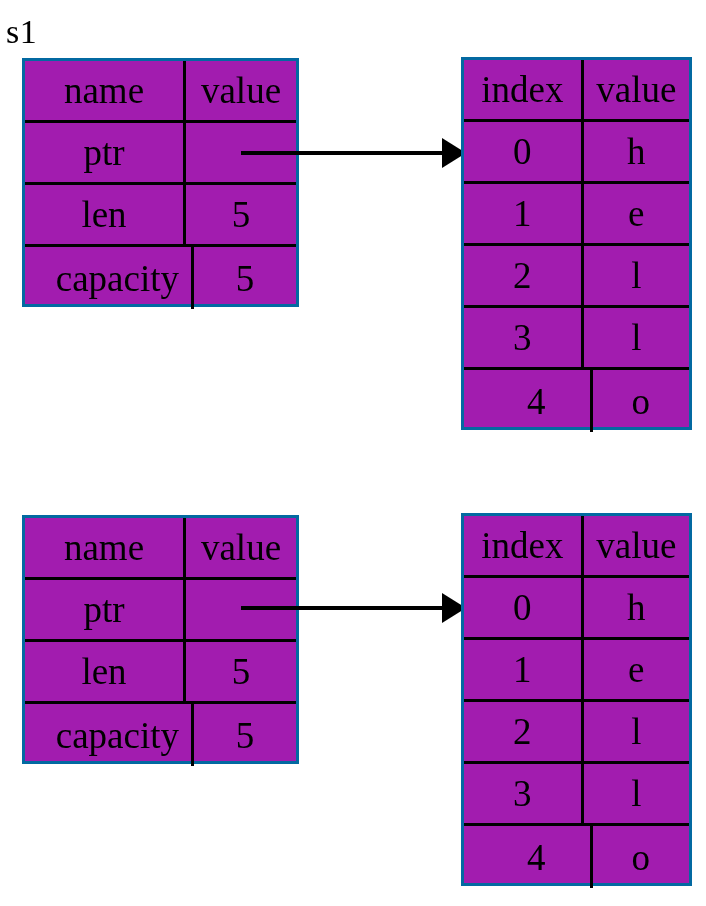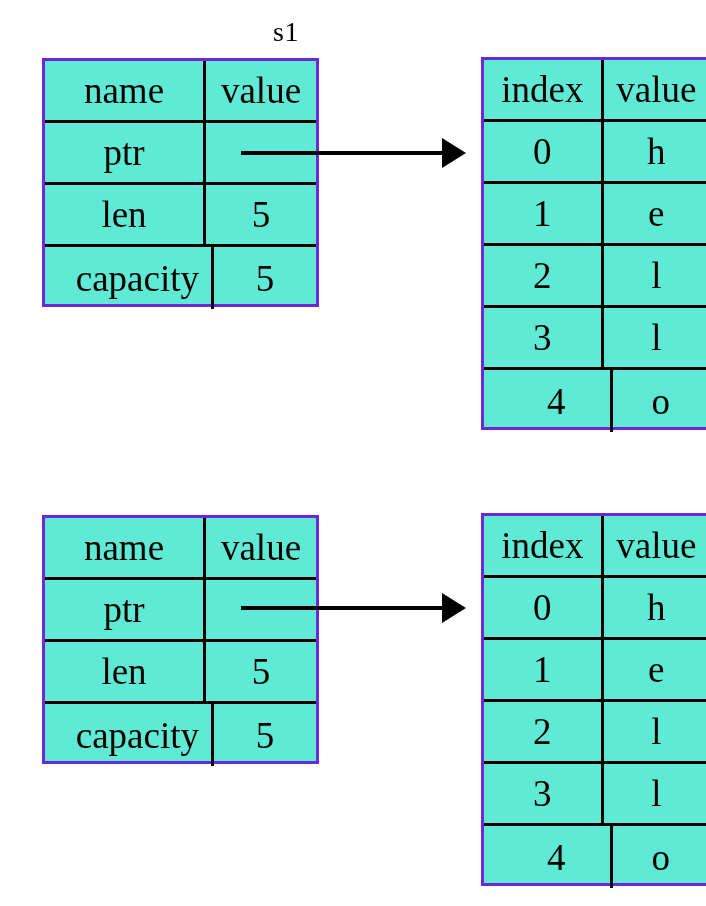--- a/index.html
+++ b/index.html
@@ -30,35 +30,34 @@
     left: 0;
     width: 706px;
   }
   .group-s1 { top: 0px;   height: 455px; }
   .group-s2 { top: 455px; height: 451px; }
 
   
   .var-label {
     position: absolute;
     top: 12px;
-    left: 22px;
+    left: 6px;
     width: 277px;
-    text-align: right;
-    font-size: 28px;
+    text-align: left;
+    font-size: 34px;
     line-height: 40px;
     letter-spacing: 0.5px;
   }
 
   
   .tbl {
     position: absolute;
     box-sizing: border-box;
-    border: 3px solid #6d28d9;
-    background: #5eead4;
-    margin-left: 20px;
+    border: 3px solid #0369a1;
+    background: #a21caf;
   }
   .tbl .row {
     display: flex;
     box-sizing: border-box;
     border-bottom: 3px solid #000;
     height: 62px;
   }
   .tbl .row:last-child {
     border-bottom: none;
     padding-left: 19px;

